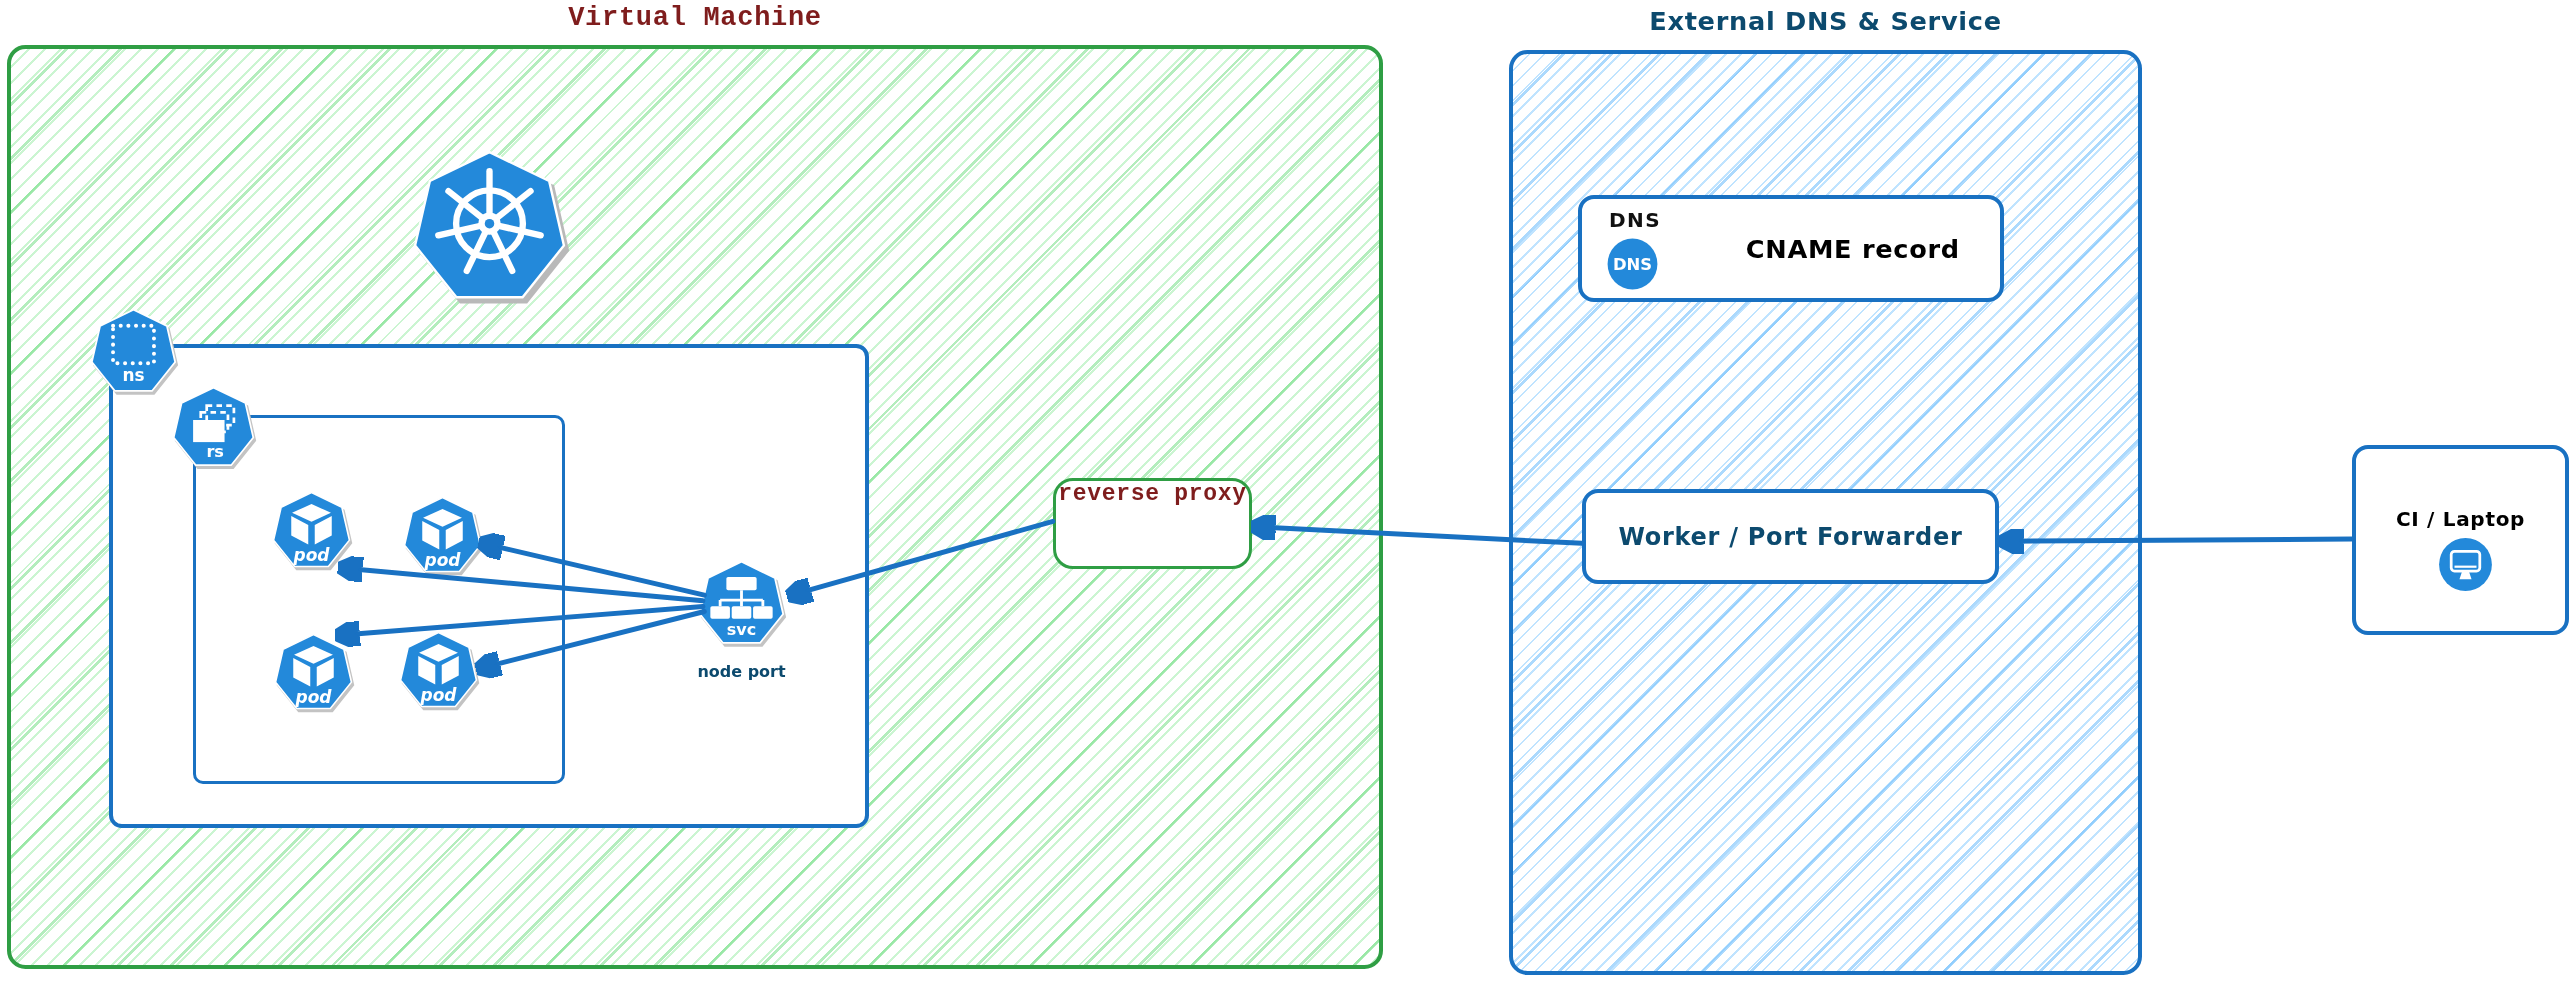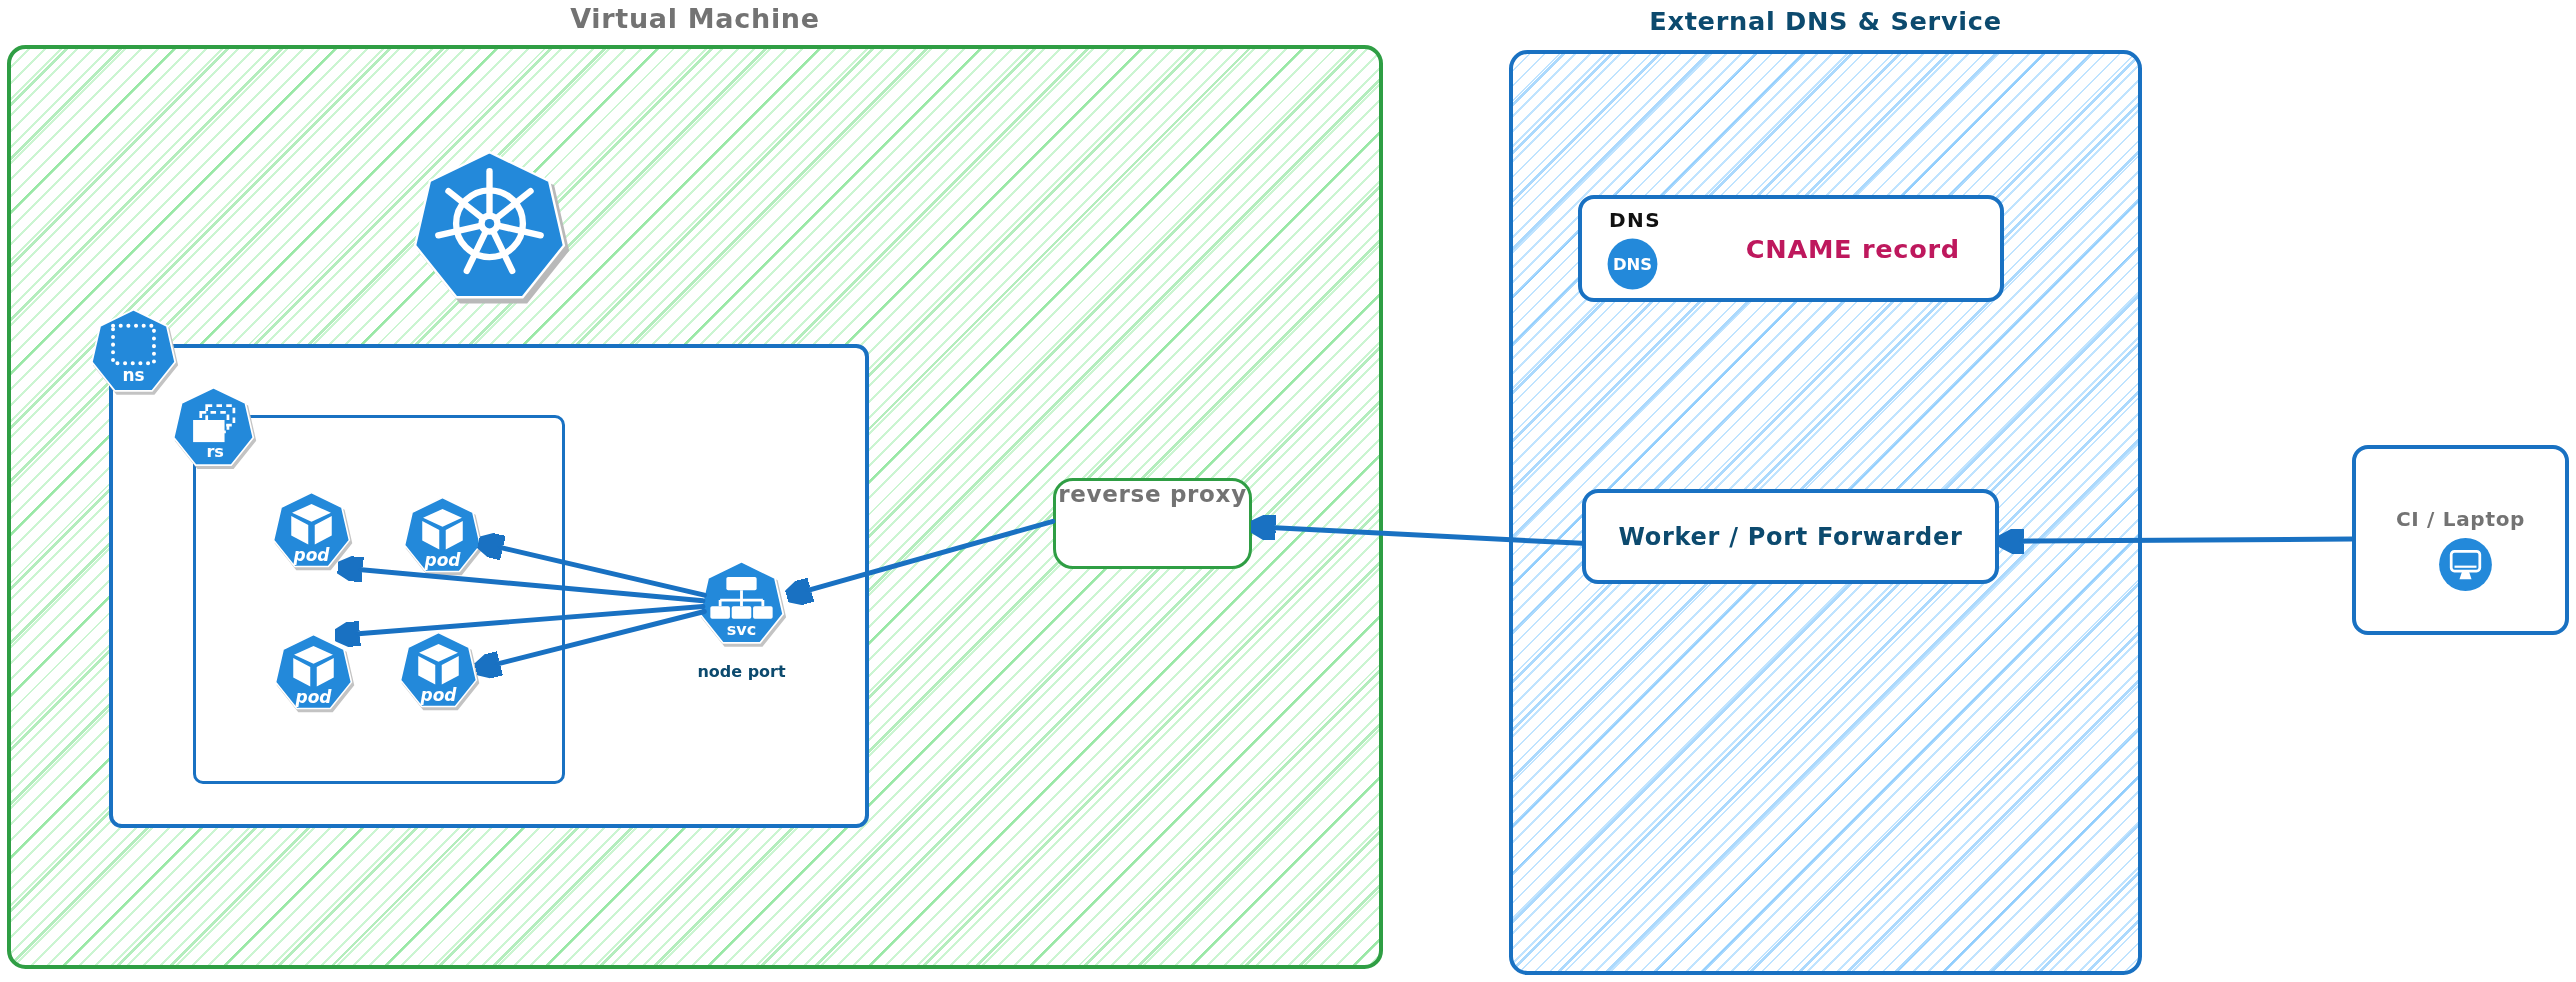--- a/index.html
+++ b/index.html
@@ -17,42 +17,42 @@
   }
   .ext-box{
     border:4.3px solid #1971c2;
     background-image:
       repeating-linear-gradient(135deg, rgba(116,192,252,0.60) 0px, rgba(116,192,252,0.60) 2.8px, transparent 2.8px, transparent 34px),
       repeating-linear-gradient(135deg, rgba(165,216,255,0.70) 0px, rgba(165,216,255,0.70) 1.8px, transparent 1.8px, transparent 10.7px);
   }
   .group-title{
     position:absolute;text-align:center;font-size:27px;font-weight:600;letter-spacing:0.7px;z-index:8;
   }
-  .green-text{color:#737373;}
+  .green-text{color:#7f1d1d;font-family:Liberation Mono, monospace;}
   .blue-text{color:#0c4a6e;}
   
   .white-box{position:absolute;box-sizing:border-box;background:#ffffff;z-index:10;}
   .k8s-border{border:4.3px solid #1971c2;border-radius:12.8px;}
   .k8s-border-thin{border:3.6px solid #1971c2;border-radius:10px;}
   .node-box{border:4.3px solid #1971c2;border-radius:16px;display:flex;align-items:center;justify-content:center;}
   .green-node{border:3.6px solid #2f9e44;border-radius:20px;display:flex;align-items:flex-start;justify-content:center;}
   .node-label{font-size:24px;font-weight:600;letter-spacing:0.7px;white-space:nowrap;}
   
   .icon{position:absolute;z-index:30;filter:drop-shadow(2.8px 3.6px 0px #c3c3c3);}
   .icon text{font-family:"DejaVu Sans","Liberation Sans",sans-serif;font-weight:600;}
   .flat-icon{position:absolute;z-index:30;}
   .free-label{position:absolute;z-index:20;text-align:center;font-weight:600;white-space:nowrap;}
   
   #arrows{position:absolute;left:0;top:0;width:2576px;height:983px;z-index:40;pointer-events:none;}
   #arrows path{stroke:#1971c2;stroke-width:7;fill:none;stroke-linecap:round;}
   
   .dns-tag{position:absolute;left:27px;top:8.5px;font-size:20px;font-weight:700;color:#111111;letter-spacing:1.4px;}
   .cname-label{position:absolute;left:135px;top:0;right:11.4px;bottom:0;display:flex;align-items:center;justify-content:center;
-    font-size:25.6px;font-weight:600;color:#be185d;letter-spacing:0.7px;}
-  .ci-label{position:absolute;left:0;right:0;top:58px;text-align:center;font-size:20px;font-weight:600;color:#737373;letter-spacing:0.7px;}
+    font-size:25.6px;font-weight:600;color:#000000;letter-spacing:0.7px;}
+  .ci-label{position:absolute;left:0;right:0;top:58px;text-align:center;font-size:20px;font-weight:600;color:#000000;letter-spacing:0.7px;}
 </style>
 </head>
 <body>
 
 <div id="canvas">
 
   <div class="group-box vm-box" style="left:7px;top:45px;width:1376px;height:924px;"></div>
   <div class="group-title green-text" style="left:7px;top:2.8px;width:1376px;">Virtual Machine</div>
 
   <svg class="icon" style="left:410px;top:146px;filter:drop-shadow(4.3px 5px 0px #b9b9b9);" width="159" height="165" viewBox="0 0 100 100">

